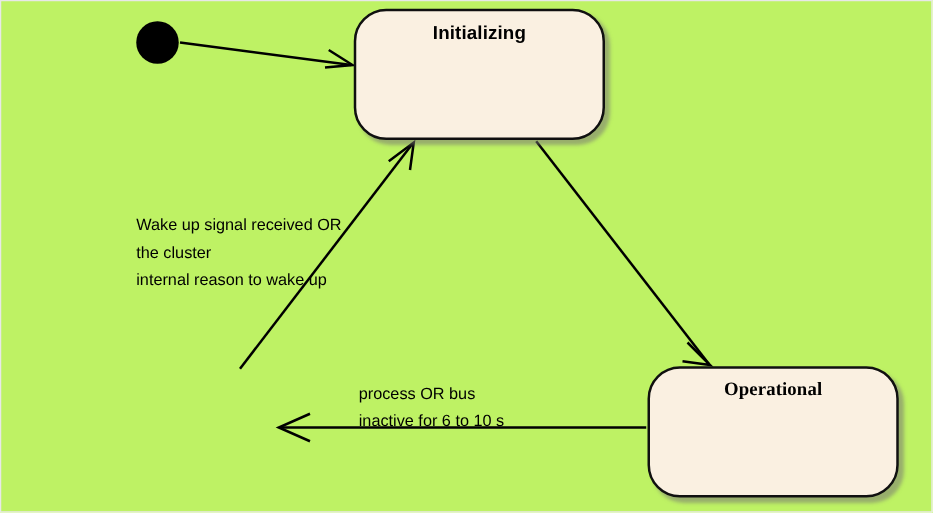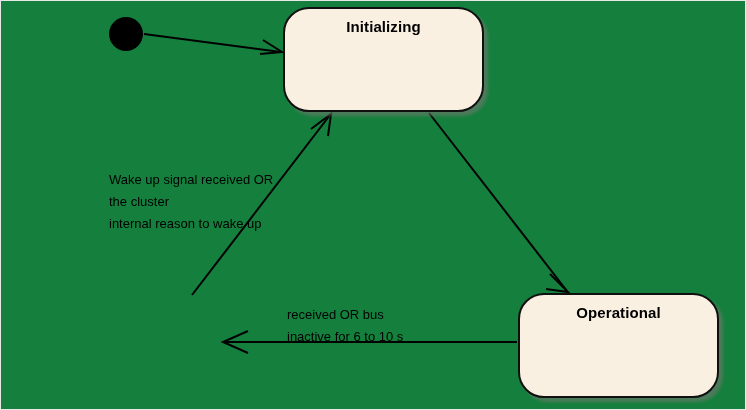--- a/index.html
+++ b/index.html
@@ -7,21 +7,21 @@
     padding: 0;
     background: #ffffff;
   }
   body {
     font-family: "Liberation Sans", sans-serif;
   }
   #canvas {
     position: relative;
     width: 746px;
     height: 410px;
-    background: #15803d;
+    background: #bef264;
     border: 1px solid #e8e8e8;
     box-sizing: border-box;
     overflow: hidden;
   }
   #diagram-svg {
     position: absolute;
     left: 0;
     top: 0;
     width: 746px;
     height: 410px;
@@ -90,29 +90,29 @@
     </g>
   </svg>
 
   <div class="initial-node" style="left:108px; top:16px; width:34px; height:34px;"></div>
 
   <div class="state-node" style="left:282px; top:6px; width:201px; height:105px;">
     <div class="state-label">Initializing</div>
   </div>
 
 
-  <div class="state-node" style="left:517px; top:292px; width:201px; height:105px;">
+  <div class="state-node" style="left:517px; top:292px; width:201px; height:105px;font-family:Liberation Serif, serif;">
     <div class="state-label">Operational</div>
   </div>
 
   <div class="edge-label" style="left:108px; top:168px;">
     <span>Wake up signal received OR</span>
     <span>the cluster</span>
     <span>internal reason to wake up</span>
   </div>
 
 
   <div class="edge-label" style="left:286px; top:303px;">
-    <span>received OR bus</span>
+    <span>process OR bus</span>
     <span>inactive for 6 to 10 s</span>
   </div>
 
 </div>
 
 </body></html>

